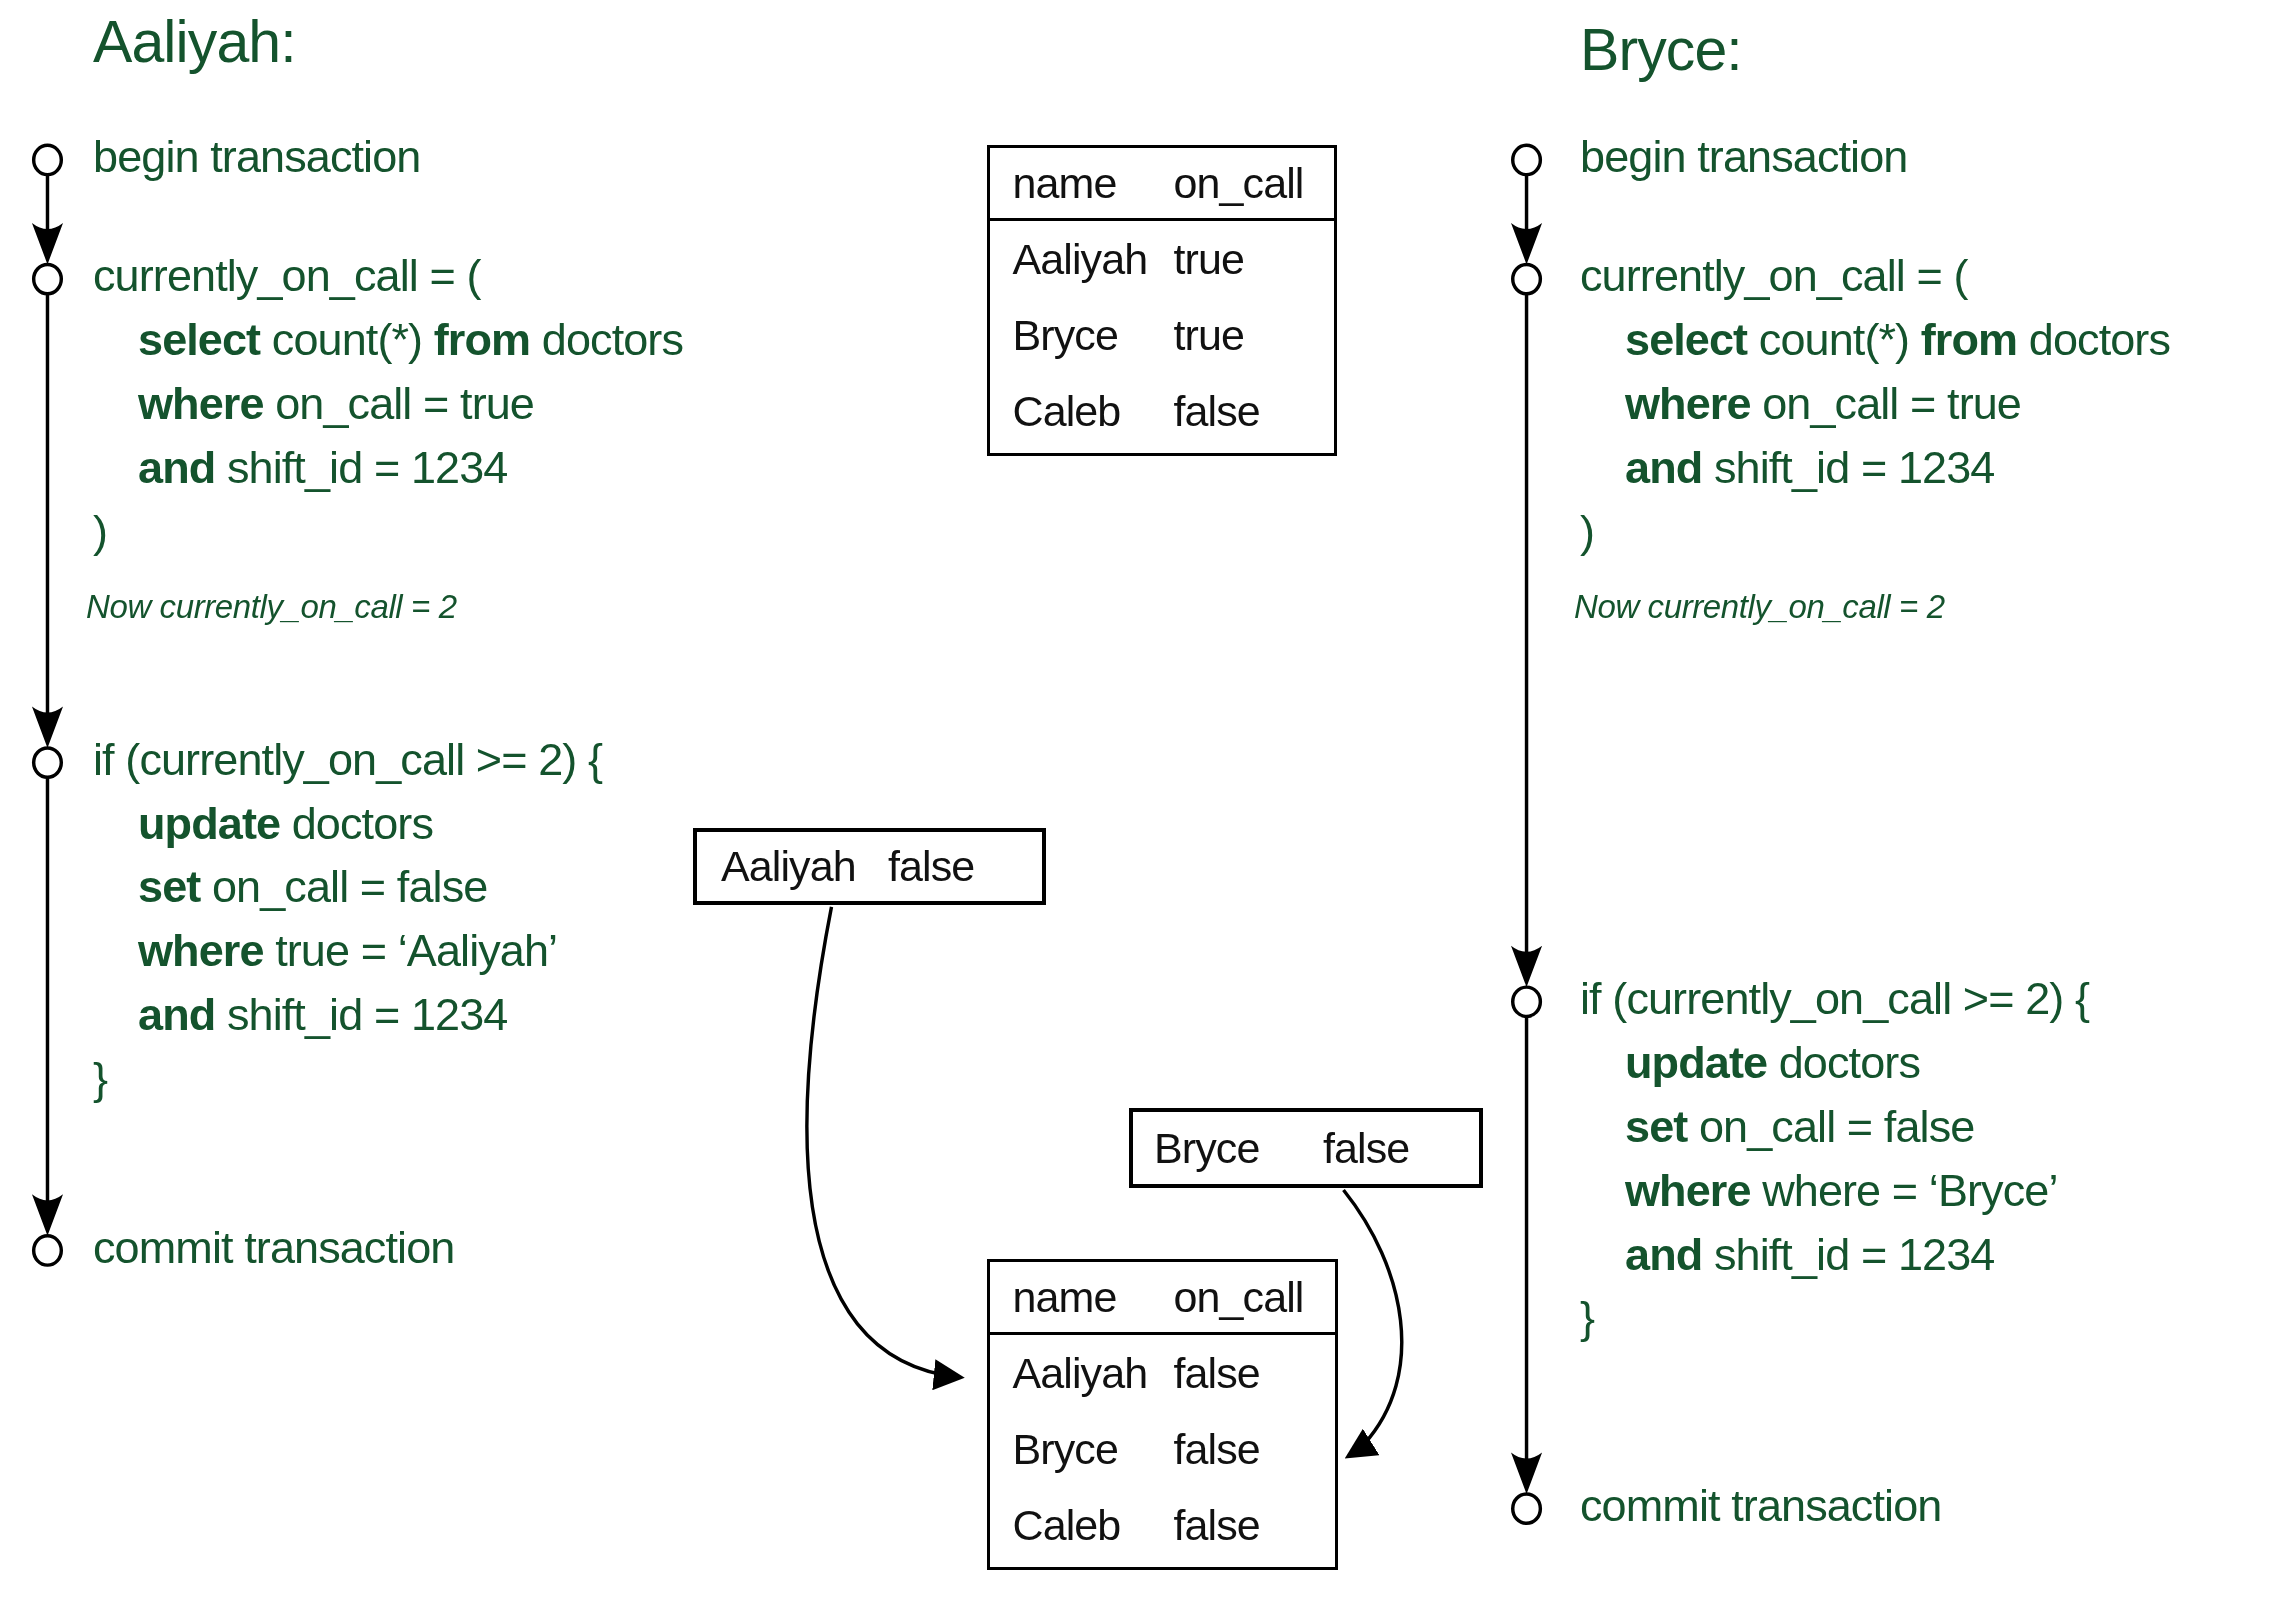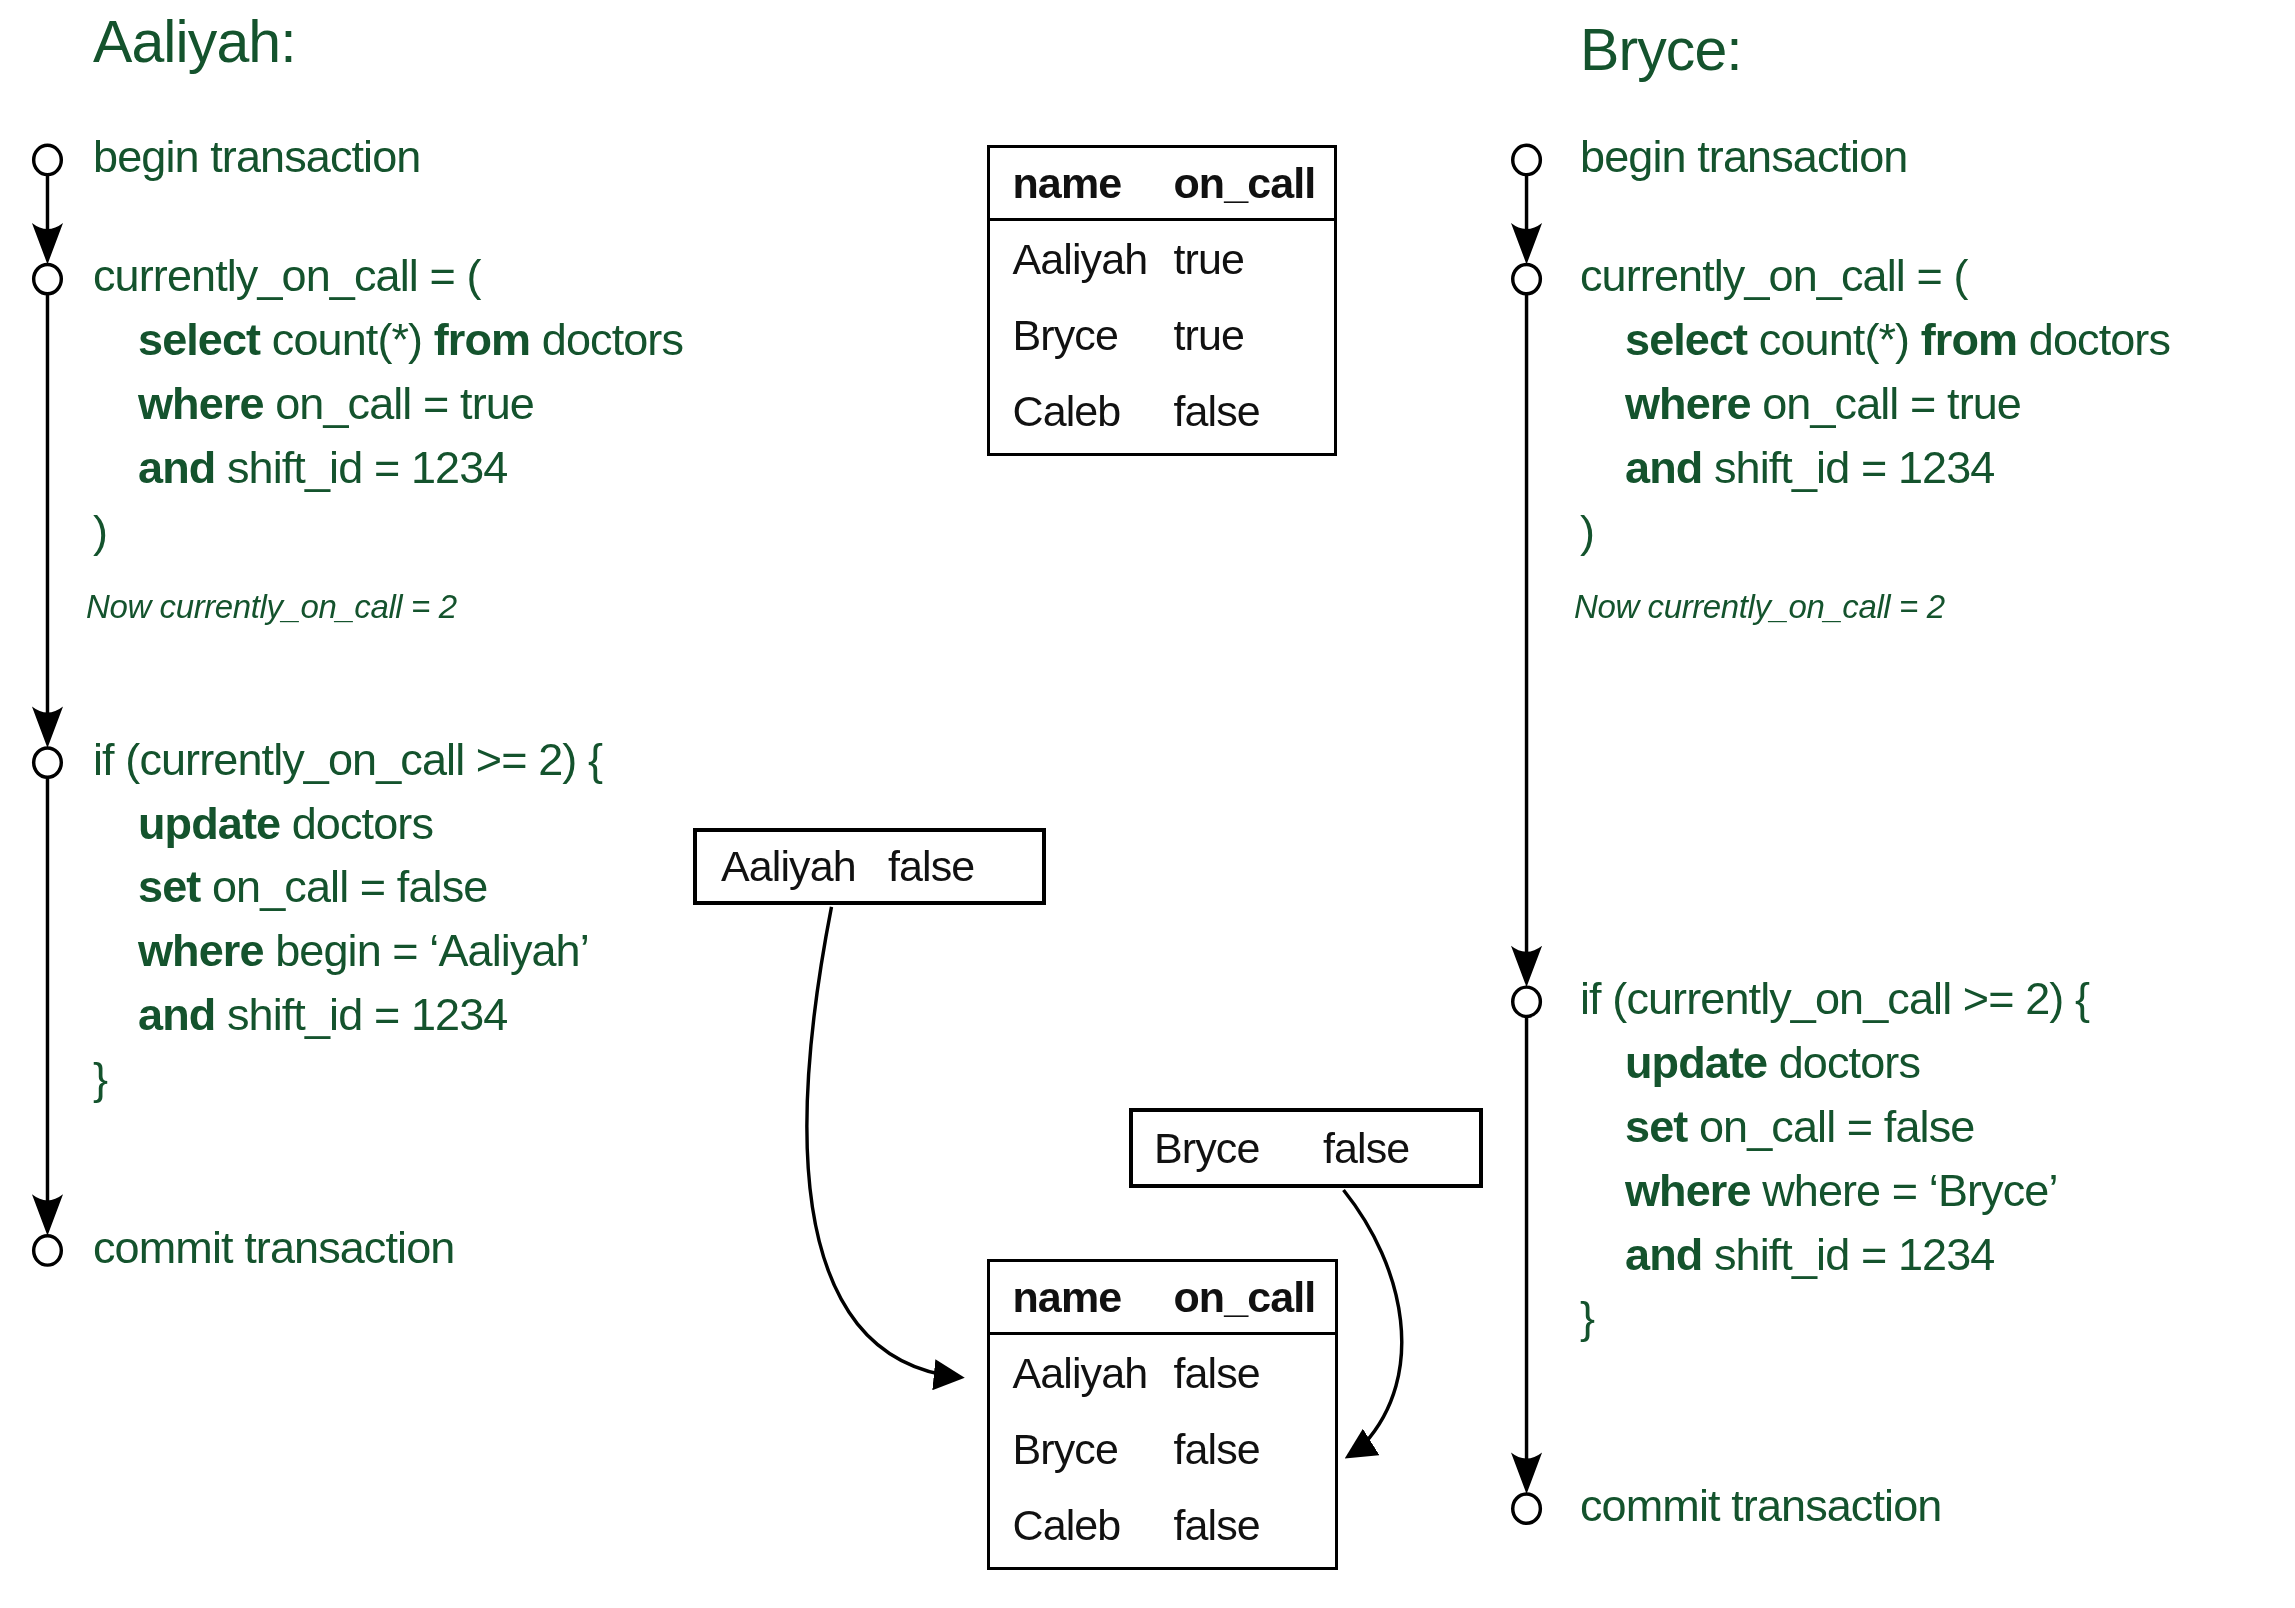--- a/index.html
+++ b/index.html
@@ -33,21 +33,21 @@
     font-size:43px;
     letter-spacing:-0.9px;
   }
   .tbl .hdr {
     height:73px;
     border-bottom:3.5px solid #000;
     display:grid;
     grid-template-columns:161px 1fr;
     align-items:center;
     padding-left:22.5px;
-    font-weight:700;
+    font-weight:400;
     box-sizing:border-box;
   }
   .tbl .row {
     height:76px;
     display:grid;
     grid-template-columns:161px 1fr;
     align-items:center;
     padding-left:22.5px;
     box-sizing:border-box;
   }
@@ -113,21 +113,21 @@
   <div class="line" style="left:93px; top:134px;">begin transaction</div>
   <div class="line" style="left:93px; top:253px;">currently_on_call = (</div>
   <div class="line" style="left:138px; top:317px;"><b>select</b><span> count(*) </span><b>from</b><span> doctors</span></div>
   <div class="line" style="left:138px; top:381px;"><b>where</b><span> on_call = true</span></div>
   <div class="line" style="left:138px; top:445px;"><b>and</b><span> shift_id = 1234</span></div>
   <div class="line" style="left:93px; top:509px;">)</div>
   <div class="line note" style="left:86px; top:590px;">Now currently_on_call = 2</div>
   <div class="line" style="left:93px; top:737px;">if (currently_on_call &gt;= 2) {</div>
   <div class="line" style="left:138px; top:801px;"><b>update</b><span> doctors</span></div>
   <div class="line" style="left:138px; top:864px;"><b>set</b><span> on_call = false</span></div>
-  <div class="line" style="left:138px; top:928px;"><b>where</b><span> begin = ‘Aaliyah’</span></div>
+  <div class="line" style="left:138px; top:928px;"><b>where</b><span> true = ‘Aaliyah’</span></div>
   <div class="line" style="left:138px; top:992px;"><b>and</b><span> shift_id = 1234</span></div>
   <div class="line" style="left:93px; top:1056px;">}</div>
   <div class="line" style="left:93px; top:1225px;">commit transaction</div>
 </div>
 
 <div>
   <div class="line title" style="left:1580px; top:21px;">Bryce:</div>
   <div class="line" style="left:1580px; top:134px;">begin transaction</div>
   <div class="line" style="left:1580px; top:253px;">currently_on_call = (</div>
   <div class="line" style="left:1625px; top:317px;"><b>select</b><span> count(*) </span><b>from</b><span> doctors</span></div>

